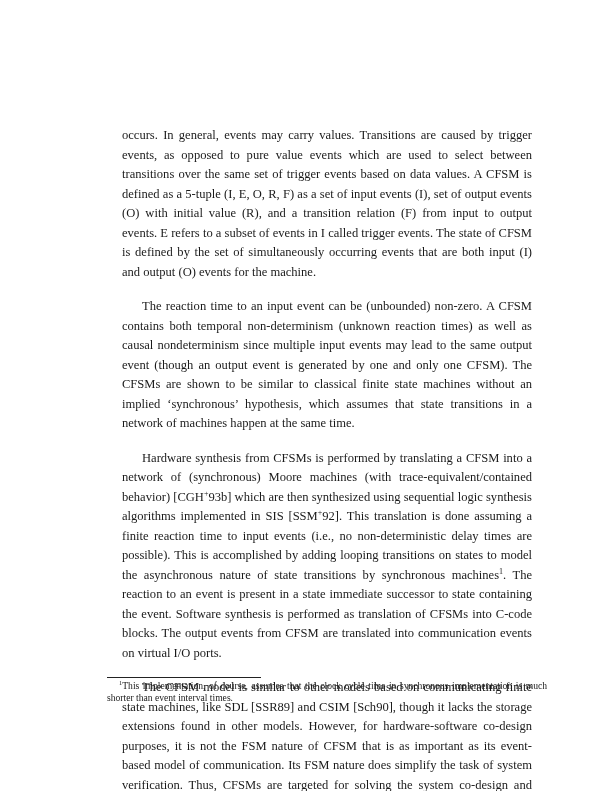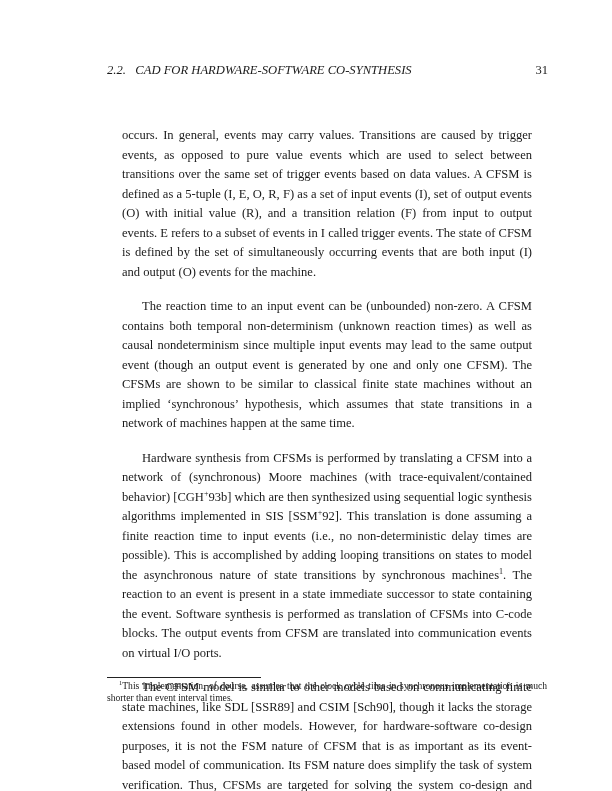--- a/index.html
+++ b/index.html
@@ -80,24 +80,20 @@
     .footnote sup {
       font-size: 6.5px;
       vertical-align: 4px;
     }
   </style>
 </head>
 <body>
 
 <div class="page">
 
-  <div class="running-head">
-    <span style="white-space:pre;">2.2.   CAD FOR HARDWARE-SOFTWARE CO-SYNTHESIS</span>
-    <span class="pn">31</span>
-  </div>
 
   <div class="body-text">
     <p>occurs. In general, events may carry values. Transitions are caused by trigger events, as opposed to pure value events which are used to select between transitions over the same set of trigger events based on data values. A CFSM is defined as a 5-tuple (I, E, O, R, F) as a set of input events (I), set of output events (O) with initial value (R), and a transition relation (F) from input to output events. E refers to a subset of events in I called trigger events. The state of CFSM is defined by the set of simultaneously occurring events that are both input (I) and output (O) events for the machine.</p>
     <p class="indent">The reaction time to an input event can be (unbounded) non-zero. A CFSM con­tains both temporal non-determinism (unknown reaction times) as well as causal non­determinism since multiple input events may lead to the same output event (though an output event is generated by one and only one CFSM). The CFSMs are shown to be similar to classical finite state machines without an implied ‘synchronous’ hypothesis, which assumes that state transitions in a network of machines happen at the same time.</p>
     <p class="indent"><span>Hardware synthesis from CFSMs is performed by translating a CFSM into a network of (synchronous) Moore machines (with trace-equivalent/contained behavior) [CGH</span><sup>+</sup><span>93b] which are then synthesized using sequential logic synthesis algorithms implemented in SIS [SSM</span><sup>+</sup><span>92]. This translation is done assuming a finite reaction time to input events (i.e., no non-deterministic delay times are possible). This is accomplished by adding looping transitions on states to model the asynchronous nature of state transitions by synchronous machines</span><sup>1</sup><span>. The reaction to an event is present in a state immediate successor to state containing the event. Software synthesis is performed as translation of CFSMs into C-code blocks. The output events from CFSM are translated into communication events on virtual I/O ports.</span></p>
     <p class="indent">The CFSM model is similar to other models based on communicating finite state machines, like SDL [SSR89] and CSIM [Sch90], though it lacks the storage extensions found in other models. However, for hardware-software co-design purposes, it is not the FSM nature of CFSM that is as important as its event-based model of communication. Its FSM nature does simplify the task of system verification. Thus, CFSMs are targeted for solving the system co-design and verification problems.</p>
   </div>
 
   <div class="footnote-rule"></div>
 

